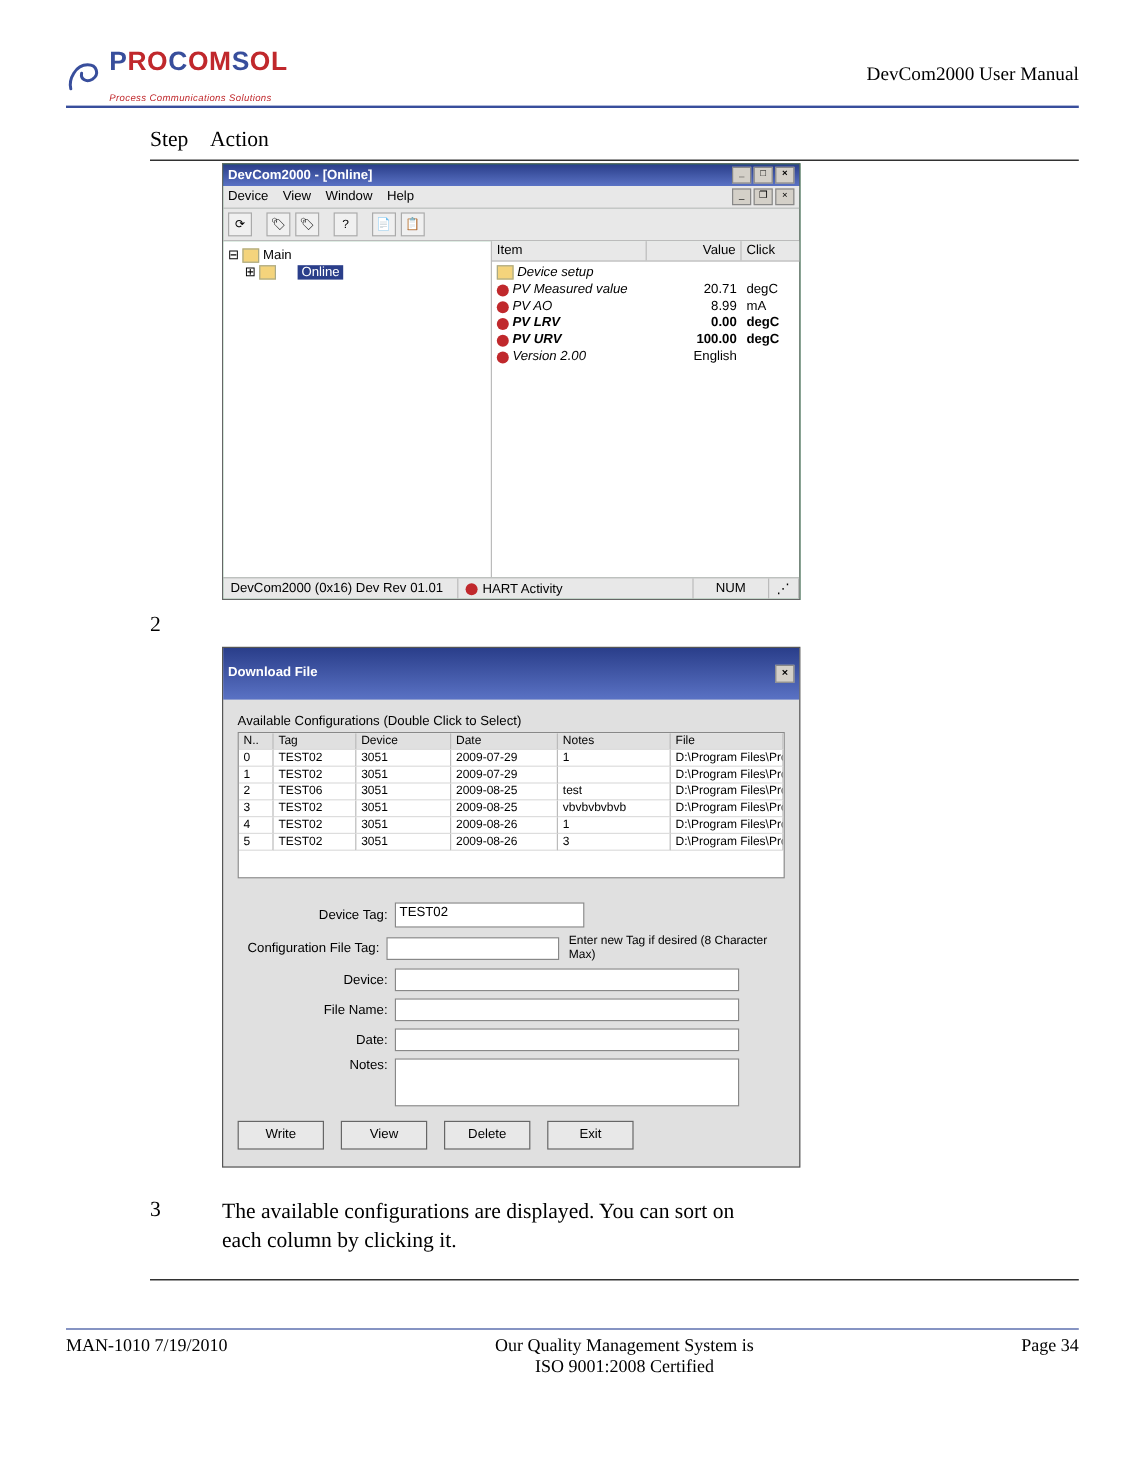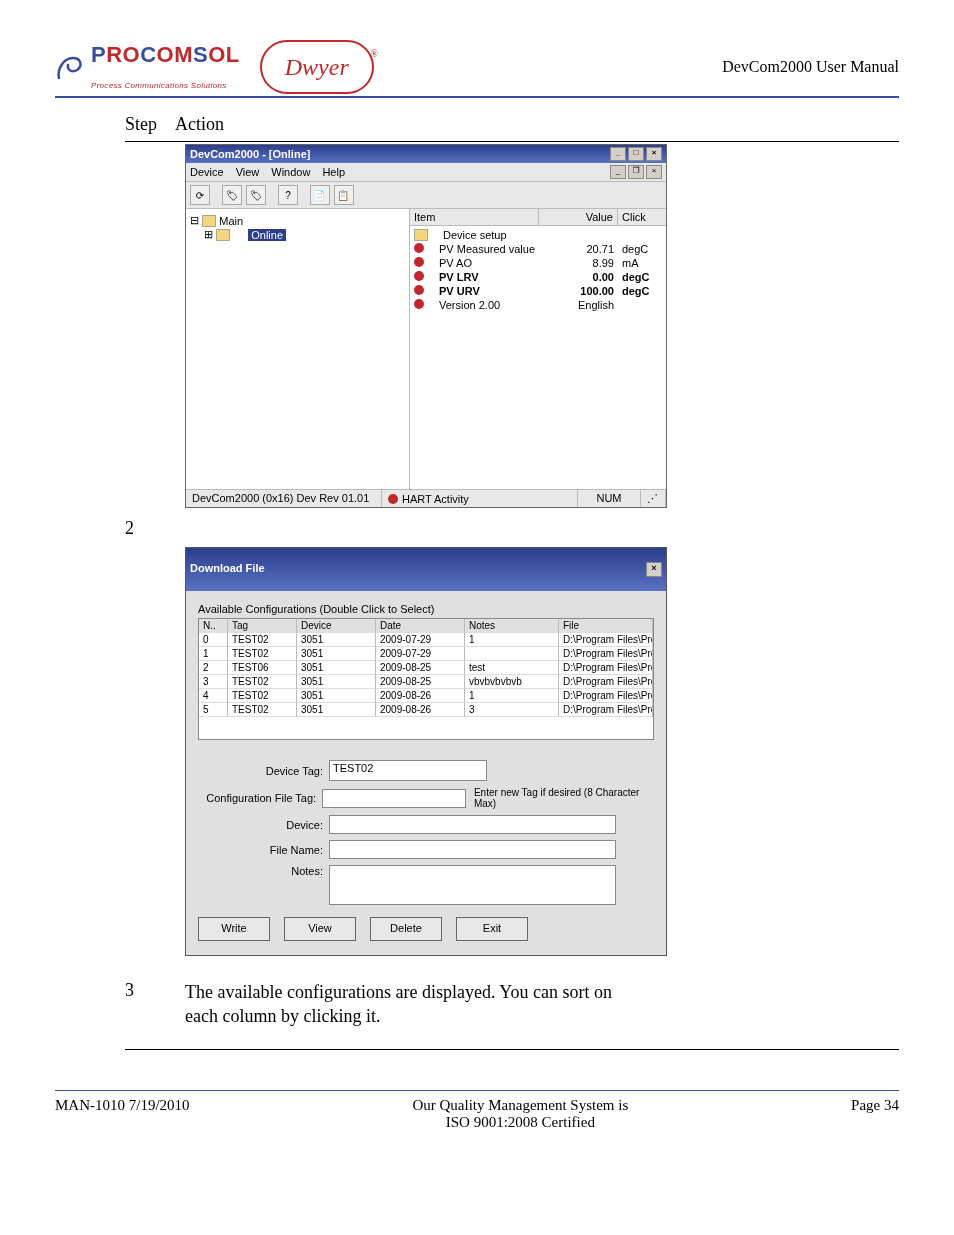--- a/index.html
+++ b/index.html
@@ -76,21 +76,21 @@
   .treefolder { width:12px;height:10px; background:#f4d47c; border:1px solid #aa8;}
   .treesel { background:#2a3e8a; color:#fff; padding:0 3px;margin-left:15px;}
   .treeindent1 { padding-left:14px;}
   .listpane { flex:1; display:flex; flex-direction:column; }
   .listhead { display:flex; background:#e8e8e8; border-bottom:1px solid #bbb; font-size:11px;}
   .listhead .c1 { flex:1; padding:2px 4px; border-right:1px solid #bbb;}
   .listhead .c2 { width:70px; text-align:right; padding:2px 4px; border-right:1px solid #bbb;}
   .listhead .c3 { width:40px; padding:2px 4px;}
   .listbody { flex:1; padding: 2px 0; font-size:11px;}
   .lr { display:flex; }
-  .lr .c1 { flex:1; padding:1px 4px; display:flex; align-items:flex-start; gap:15px;}
+  .lr .c1 { flex:1; padding:1px 4px; display:flex; align-items:flex-end; gap:3px;font-style:italic;}
   .lr .c2 { width:70px; text-align:right; padding:1px 4px;}
   .lr .c3 { width:40px; padding:1px 4px;}
   .ico-folder { width:12px;height:10px;background:#f4d47c;border:1px solid #aa8;display:inline-block;}
   .ico-dot { width:10px;height:10px;border-radius:50%;background:#c0282c;display:inline-block;}
   .statusbar { display:flex; background:#e8e8e8; border-top:1px solid #bbb; font-size:11px;}
   .statusbar > div { padding:2px 6px; border-right:1px solid #bbb;}
   .st1 { flex:1;}
   .st2 { flex:1; display:flex; align-items:center; gap:4px;}
   .st3 { width:50px; text-align:center;}
   .st4 { width:12px;}
@@ -142,21 +142,20 @@
       <svg class="swirl" viewBox="0 0 30 30">
         <path d="M4 26 C 2 18, 8 6, 18 6 C 26 6, 28 14, 22 18 C 17 21, 12 18, 13 13" fill="none" stroke="#384e9c" stroke-width="2.5" stroke-linecap="round"></path>
       </svg>
       <span class="pcs-text">
         <span class="pcs-main">
           <span class="p1">P</span><span class="p2">RO</span><span class="p1">C</span><span class="p2">OM</span><span class="p1">S</span><span class="p2">OL</span>
         </span>
         <span class="pcs-tag">Process Communications Solutions</span>
       </span>
     </div>
-    <div class="dwyer-logo">Dwyer</div>
   </div>
   <div class="manual-title">DevCom2000 User Manual</div>
 </div>
 
 <div class="step-header">
   <span>Step</span>
   <span>Action</span>
 </div>
 
 <div class="step-block">
@@ -359,20 +358,24 @@
         <div class="formhint">Enter new Tag if desired (8 Character Max)</div>
       </div>
       <div class="formrow">
         <div class="formlabel">Device:</div>
         <div class="forminput wide"></div>
       </div>
       <div class="formrow">
         <div class="formlabel">File Name:</div>
         <div class="forminput wide"></div>
       </div>
+      <div class="formrow">
+        <div class="formlabel">Date:</div>
+        <div class="forminput wide"></div>
+      </div>
       <div class="formrow" style="align-items:flex-start;">
         <div class="formlabel">Notes:</div>
         <div class="forminput wide tall"></div>
       </div>
       <div class="dlgbtns">
         <div class="dlgbtn">Write</div>
         <div class="dlgbtn">View</div>
         <div class="dlgbtn">Delete</div>
         <div class="dlgbtn">Exit</div>
       </div>

